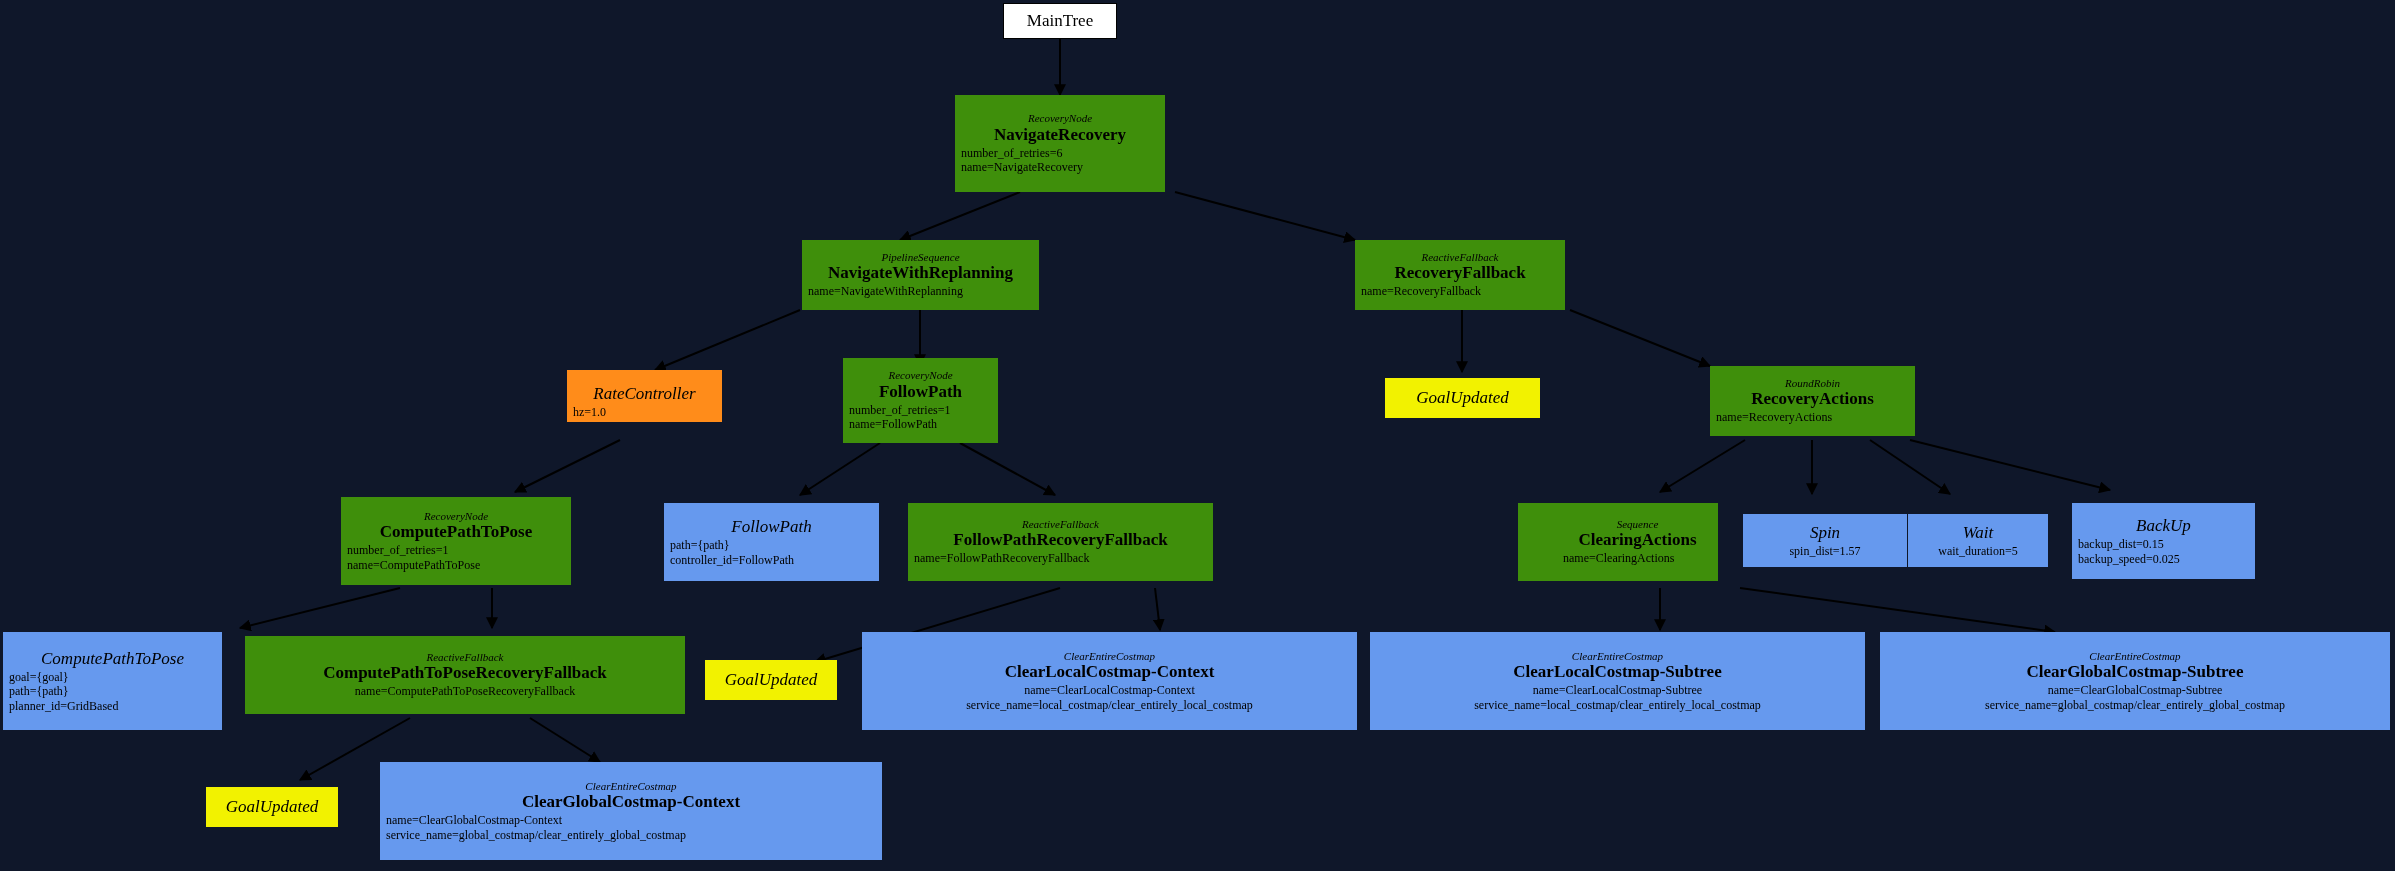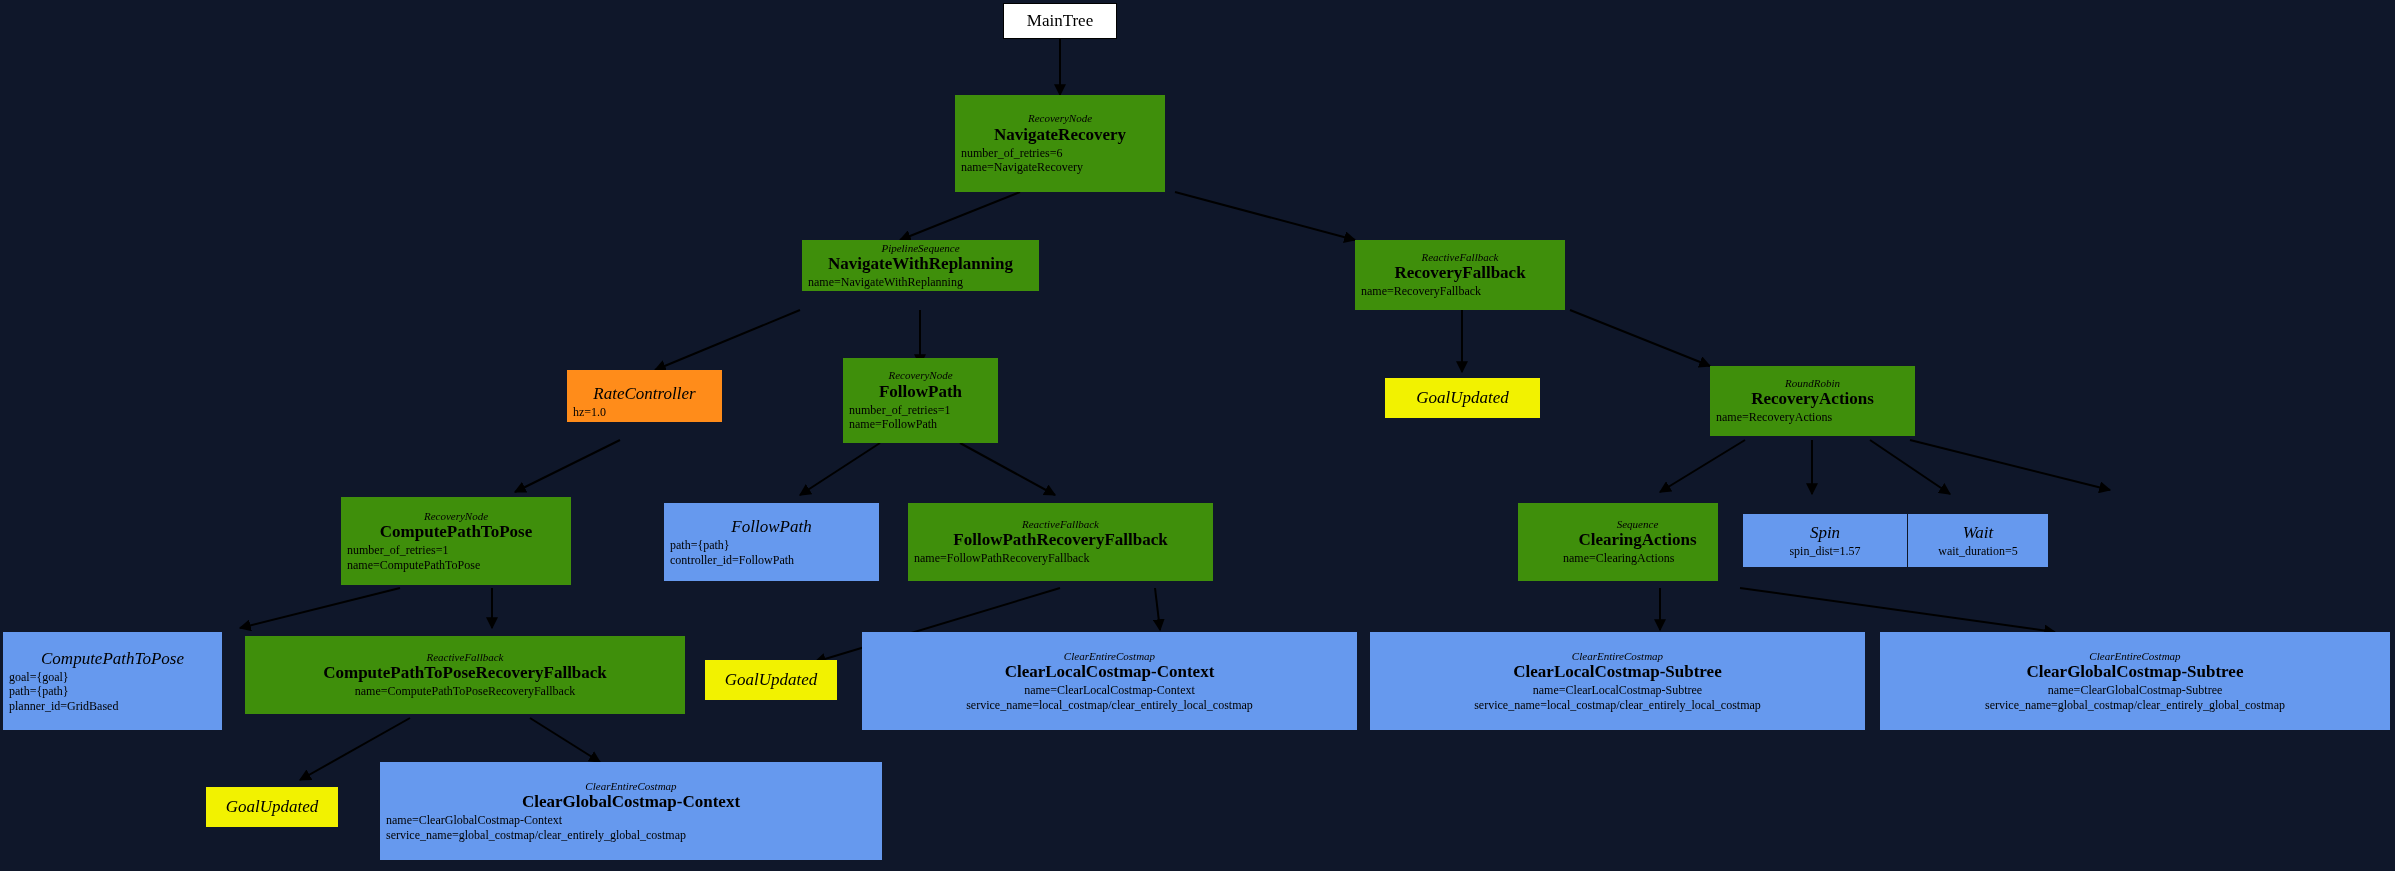--- a/index.html
+++ b/index.html
@@ -137,21 +137,21 @@
 
   <div class="node green" style="left:955px; top:95px; width:210px; height:97px;">
     <div class="n-type">RecoveryNode</div>
     <div class="n-name">NavigateRecovery</div>
     <div class="n-params">
       <div>number_of_retries=6</div>
       <div>name=NavigateRecovery</div>
     </div>
   </div>
 
-  <div class="node green" style="left:802px; top:240px; width:237px; height:51px;">
+  <div class="node green" style="left:802px; top:240px; width:237px; height:70px;">
     <div class="n-type">PipelineSequence</div>
     <div class="n-name">NavigateWithReplanning</div>
     <div class="n-params">
       <div>name=NavigateWithReplanning</div>
     </div>
   </div>
 
   <div class="node green" style="left:1355px; top:240px; width:210px; height:70px;">
     <div class="n-type">ReactiveFallback</div>
     <div class="n-name">RecoveryFallback</div>
@@ -228,20 +228,27 @@
     </div>
   </div>
 
   <div class="node blue" style="left:1908px; top:514px; width:140px; height:53px;">
     <div class="n-type-only">Wait</div>
     <div class="n-params" style="text-align:center;">
       <div>wait_duration=5</div>
     </div>
   </div>
 
+  <div class="node blue" style="left:2072px; top:503px; width:183px; height:76px;">
+    <div class="n-type-only">BackUp</div>
+    <div class="n-params">
+      <div>backup_dist=0.15</div>
+      <div>backup_speed=0.025</div>
+    </div>
+  </div>
 
   <div class="node blue" style="left:3px; top:632px; width:219px; height:98px;">
     <div class="n-type-only">ComputePathToPose</div>
     <div class="n-params">
       <div>goal={goal}</div>
       <div>path={path}</div>
       <div>planner_id=GridBased</div>
     </div>
   </div>
 

